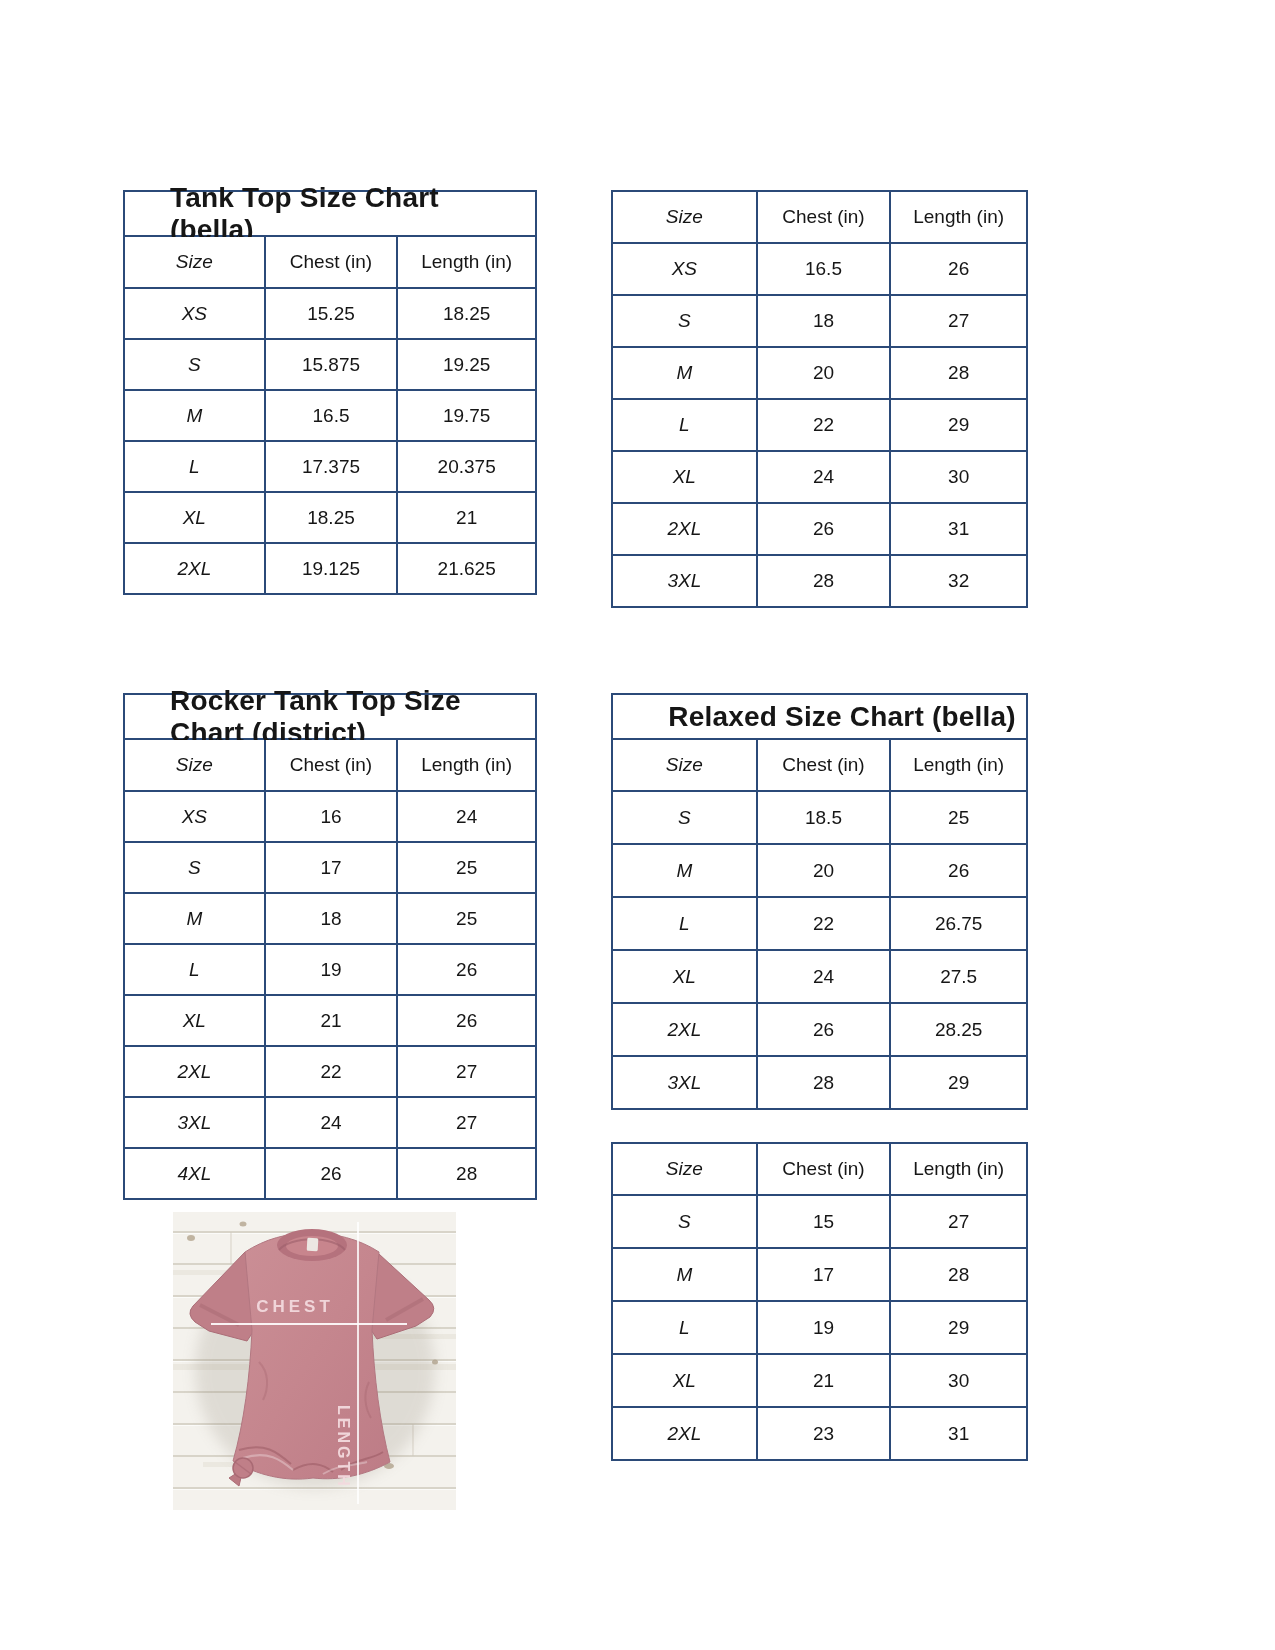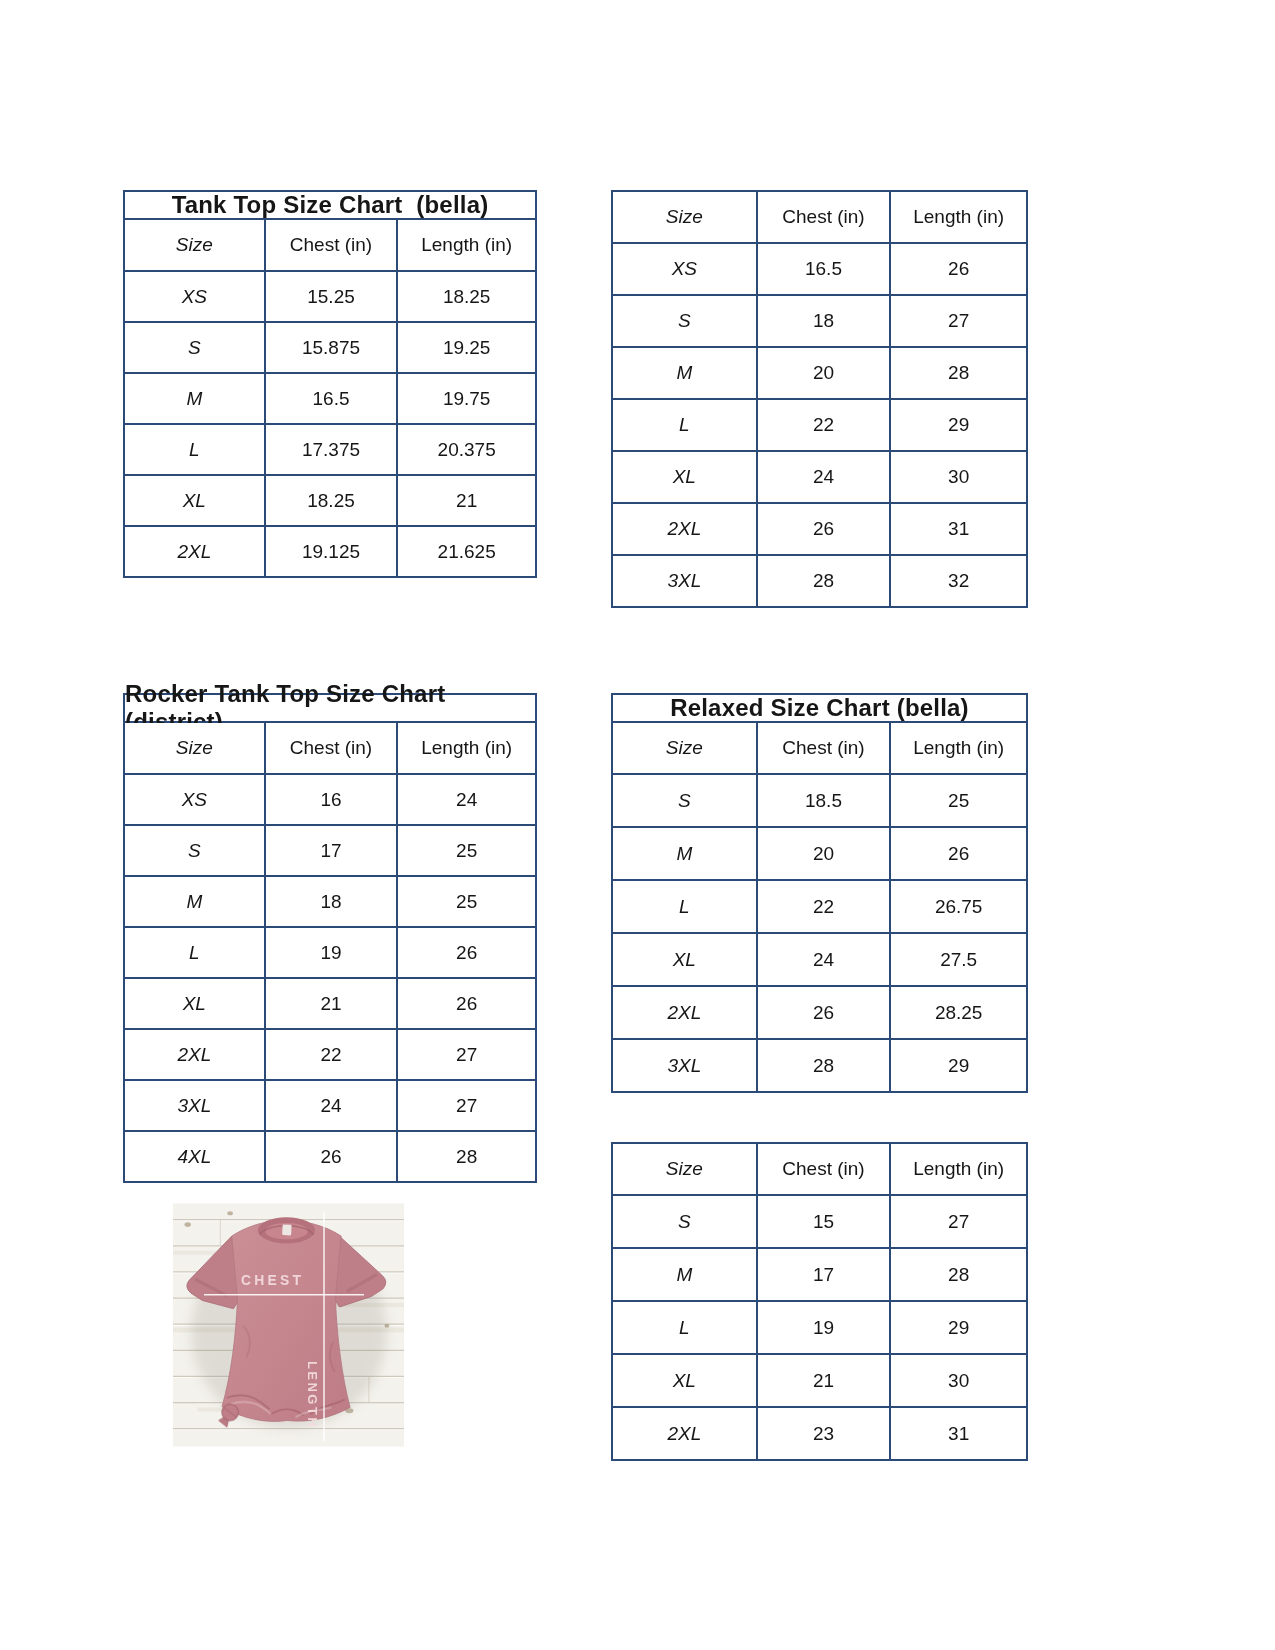--- a/index.html
+++ b/index.html
@@ -3,40 +3,40 @@
 <meta charset="utf-8">
 <style>
   * { box-sizing: border-box; }
   html,body { margin:0; padding:0; background:#ffffff; }
   .page {
     position:relative; width:1275px; height:1650px; background:#ffffff;
     font-family:"Liberation Sans", sans-serif; color:#161616; overflow:hidden;
   }
   .tbl { --bd:#2b4a78; position:absolute; border:2px solid var(--bd); background:#fff; }
   .tbl-title {
-    height:28px; display:flex; align-items:center; justify-content:center;
-    font-weight:bold; font-size:24px; border-bottom:2px solid var(--bd);
-    white-space:pre-wrap; letter-spacing:.2px;
+    height:45px; display:flex; align-items:center; justify-content:center;
+    font-weight:bold; font-size:28px; border-bottom:2px solid var(--bd);
+    white-space:pre-wrap; letter-spacing:.2px;padding-left:45px;
   }
   .tbl-grid { display:grid; grid-template-rows:50px; grid-auto-rows:var(--rh,51px); }
   .t-left  .tbl-grid { grid-template-columns:140fr 134fr 140fr; }
   .t-right .tbl-grid { grid-template-columns:144fr 135fr 138fr; }
   .cell {
     display:flex; align-items:center; justify-content:center;
     font-size:19px; border-left:2px solid var(--bd); border-top:2px solid var(--bd);
     background:#fff;
   }
   .cell:nth-child(3n+1) { border-left:none;font-style:italic; }
   .cell:nth-child(-n+3) { border-top:none; }
   .t1 { left:123px; top:190px;  width:414px; --rh:51px; }
   .t2 { left:611px; top:190px;  width:417px; --rh:52px; }
   .t3 { left:123px; top:693px;  width:414px; --rh:51px; }
   .t4 { left:611px; top:693px;  width:417px; --rh:53px; }
   .t5 { left:611px; top:1142px; width:417px; --rh:53px; }
-  .photo { position:absolute; left:173px; top:1176px; width:231px; height:298px; }
+  .photo { position:absolute; left:173px; top:1212px; width:283px; height:298px; }
   .photo svg { display:block; width:100%; height:100%; }
 </style>
 </head>
 <body>
 
 <div class="page">
 
   <div class="tbl t1 t-left">
     <div class="tbl-title">Tank Top Size Chart  (bella)</div>
     <div class="tbl-grid">

